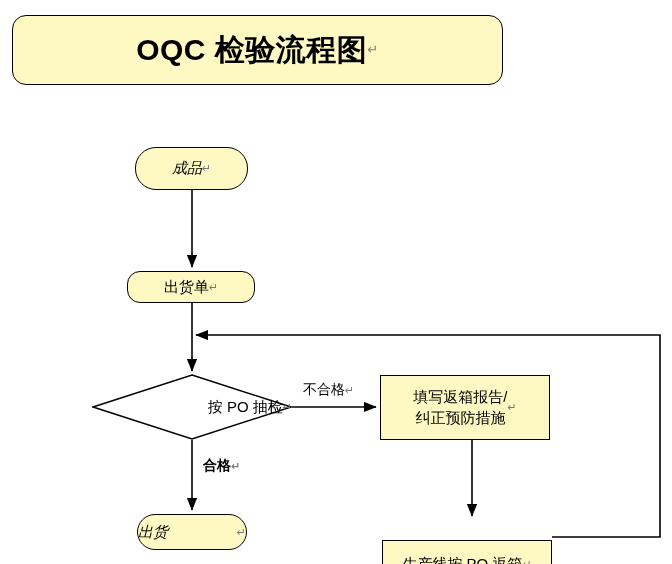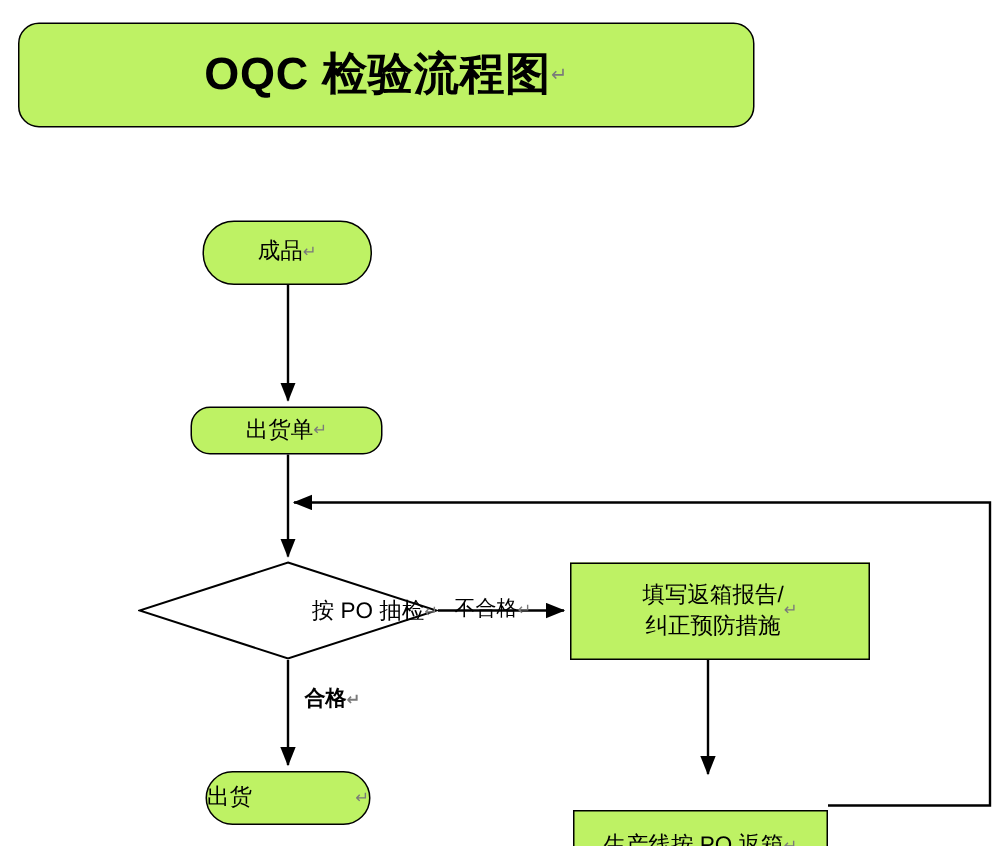--- a/index.html
+++ b/index.html
@@ -20,31 +20,31 @@
     left: 0;
     top: 0;
     width: 672px;
     height: 564px;
     pointer-events: none;
   }
   .node {
     position: absolute;
     box-sizing: border-box;
     border: 1px solid #000000;
-    background: #bef264;
+    background: #fef9c3;
     display: flex;
     align-items: center;
     justify-content: center;
     text-align: center;
     color: #000000;
     font-size: 15px;
     line-height: 1.35;
     white-space: pre-line;
   }
-  .rounded { border-radius: 21px; }
+  .rounded { border-radius: 21px; font-style: italic; }
   .title-box {
     border-radius: 14px;
     font-size: 30px;
     font-weight: bold;
     letter-spacing: 0.5px;
   }
   .diamond-wrap {
     position: absolute;
   }
   .diamond-wrap svg { position: absolute; left: 0; top: 0; }
@@ -111,34 +111,34 @@
   <div class="diamond-wrap" style="left:92px; top:374px; width:200px; height:66px;">
     <svg width="200" height="66" viewBox="0 0 200 66" xmlns="http://www.w3.org/2000/svg">
       <polygon points="100,1 199,33 100,65 1,33" fill="#ffffff" stroke="#000000" stroke-width="1.4"></polygon>
     </svg>
     <div class="diamond-label">
       <span>按 PO 抽检</span>
         <span class="pmark">↵</span>
     </div>
   </div>
 
-  <div class="node" style="left:380px; top:375px; width:200px; height:65px;">
+  <div class="node" style="left:380px; top:375px; width:170px; height:65px;">
     <span>填写返箱报告/
 纠正预防措施</span><span class="pmark">↵</span>
   </div>
 
   <div class="node rounded" style="left:137px; top:514px; width:110px; height:36px;justify-content:space-between;">
     <span>出货</span><span class="pmark">↵</span>
   </div>
 
   <div class="node" style="left:382px; top:540px; width:170px; height:48px;">
     <span>生产线按 PO 返箱</span><span class="pmark">↵</span>
   </div>
 
-  <div class="edge-label" style="left:303px; top:397px;">
+  <div class="edge-label" style="left:303px; top:381px;">
     <span>不合格</span><span class="pmark">↵</span>
   </div>
 
   <div class="edge-label" style="left:203px; top:457px;font-weight:bold;">
     <span>合格</span><span class="pmark">↵</span>
   </div>
 
 </div>
 
 </body></html>

